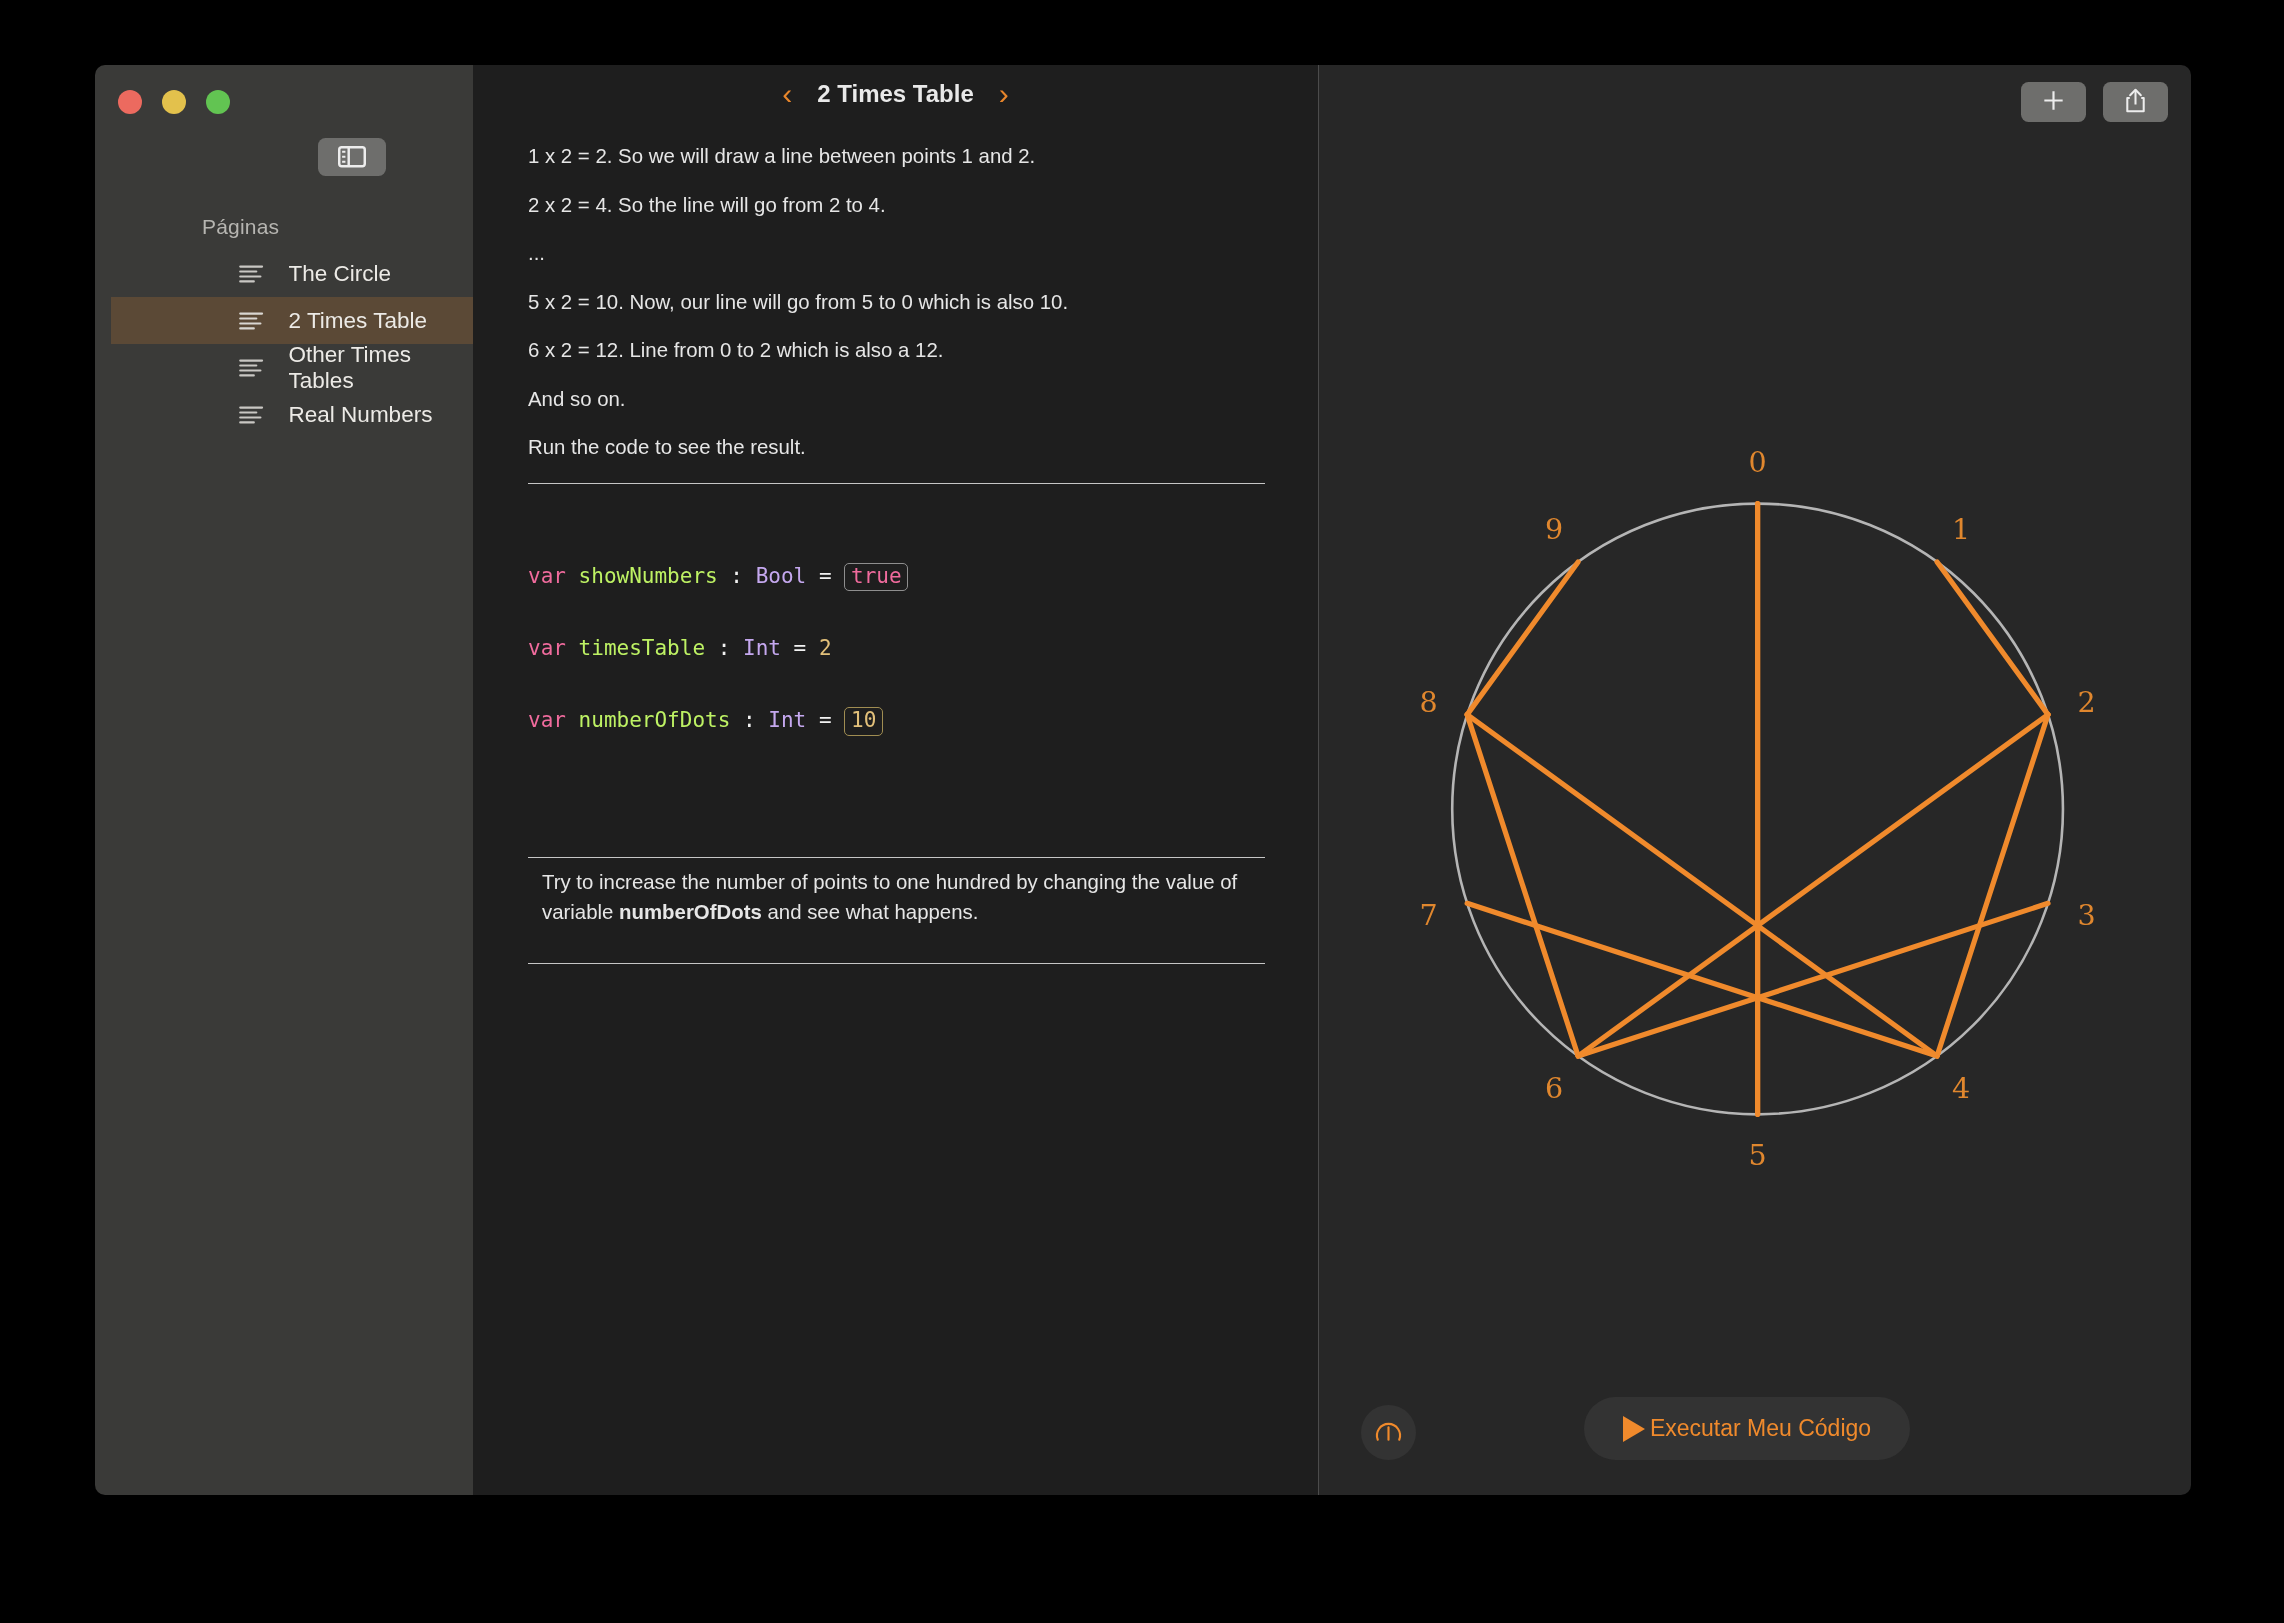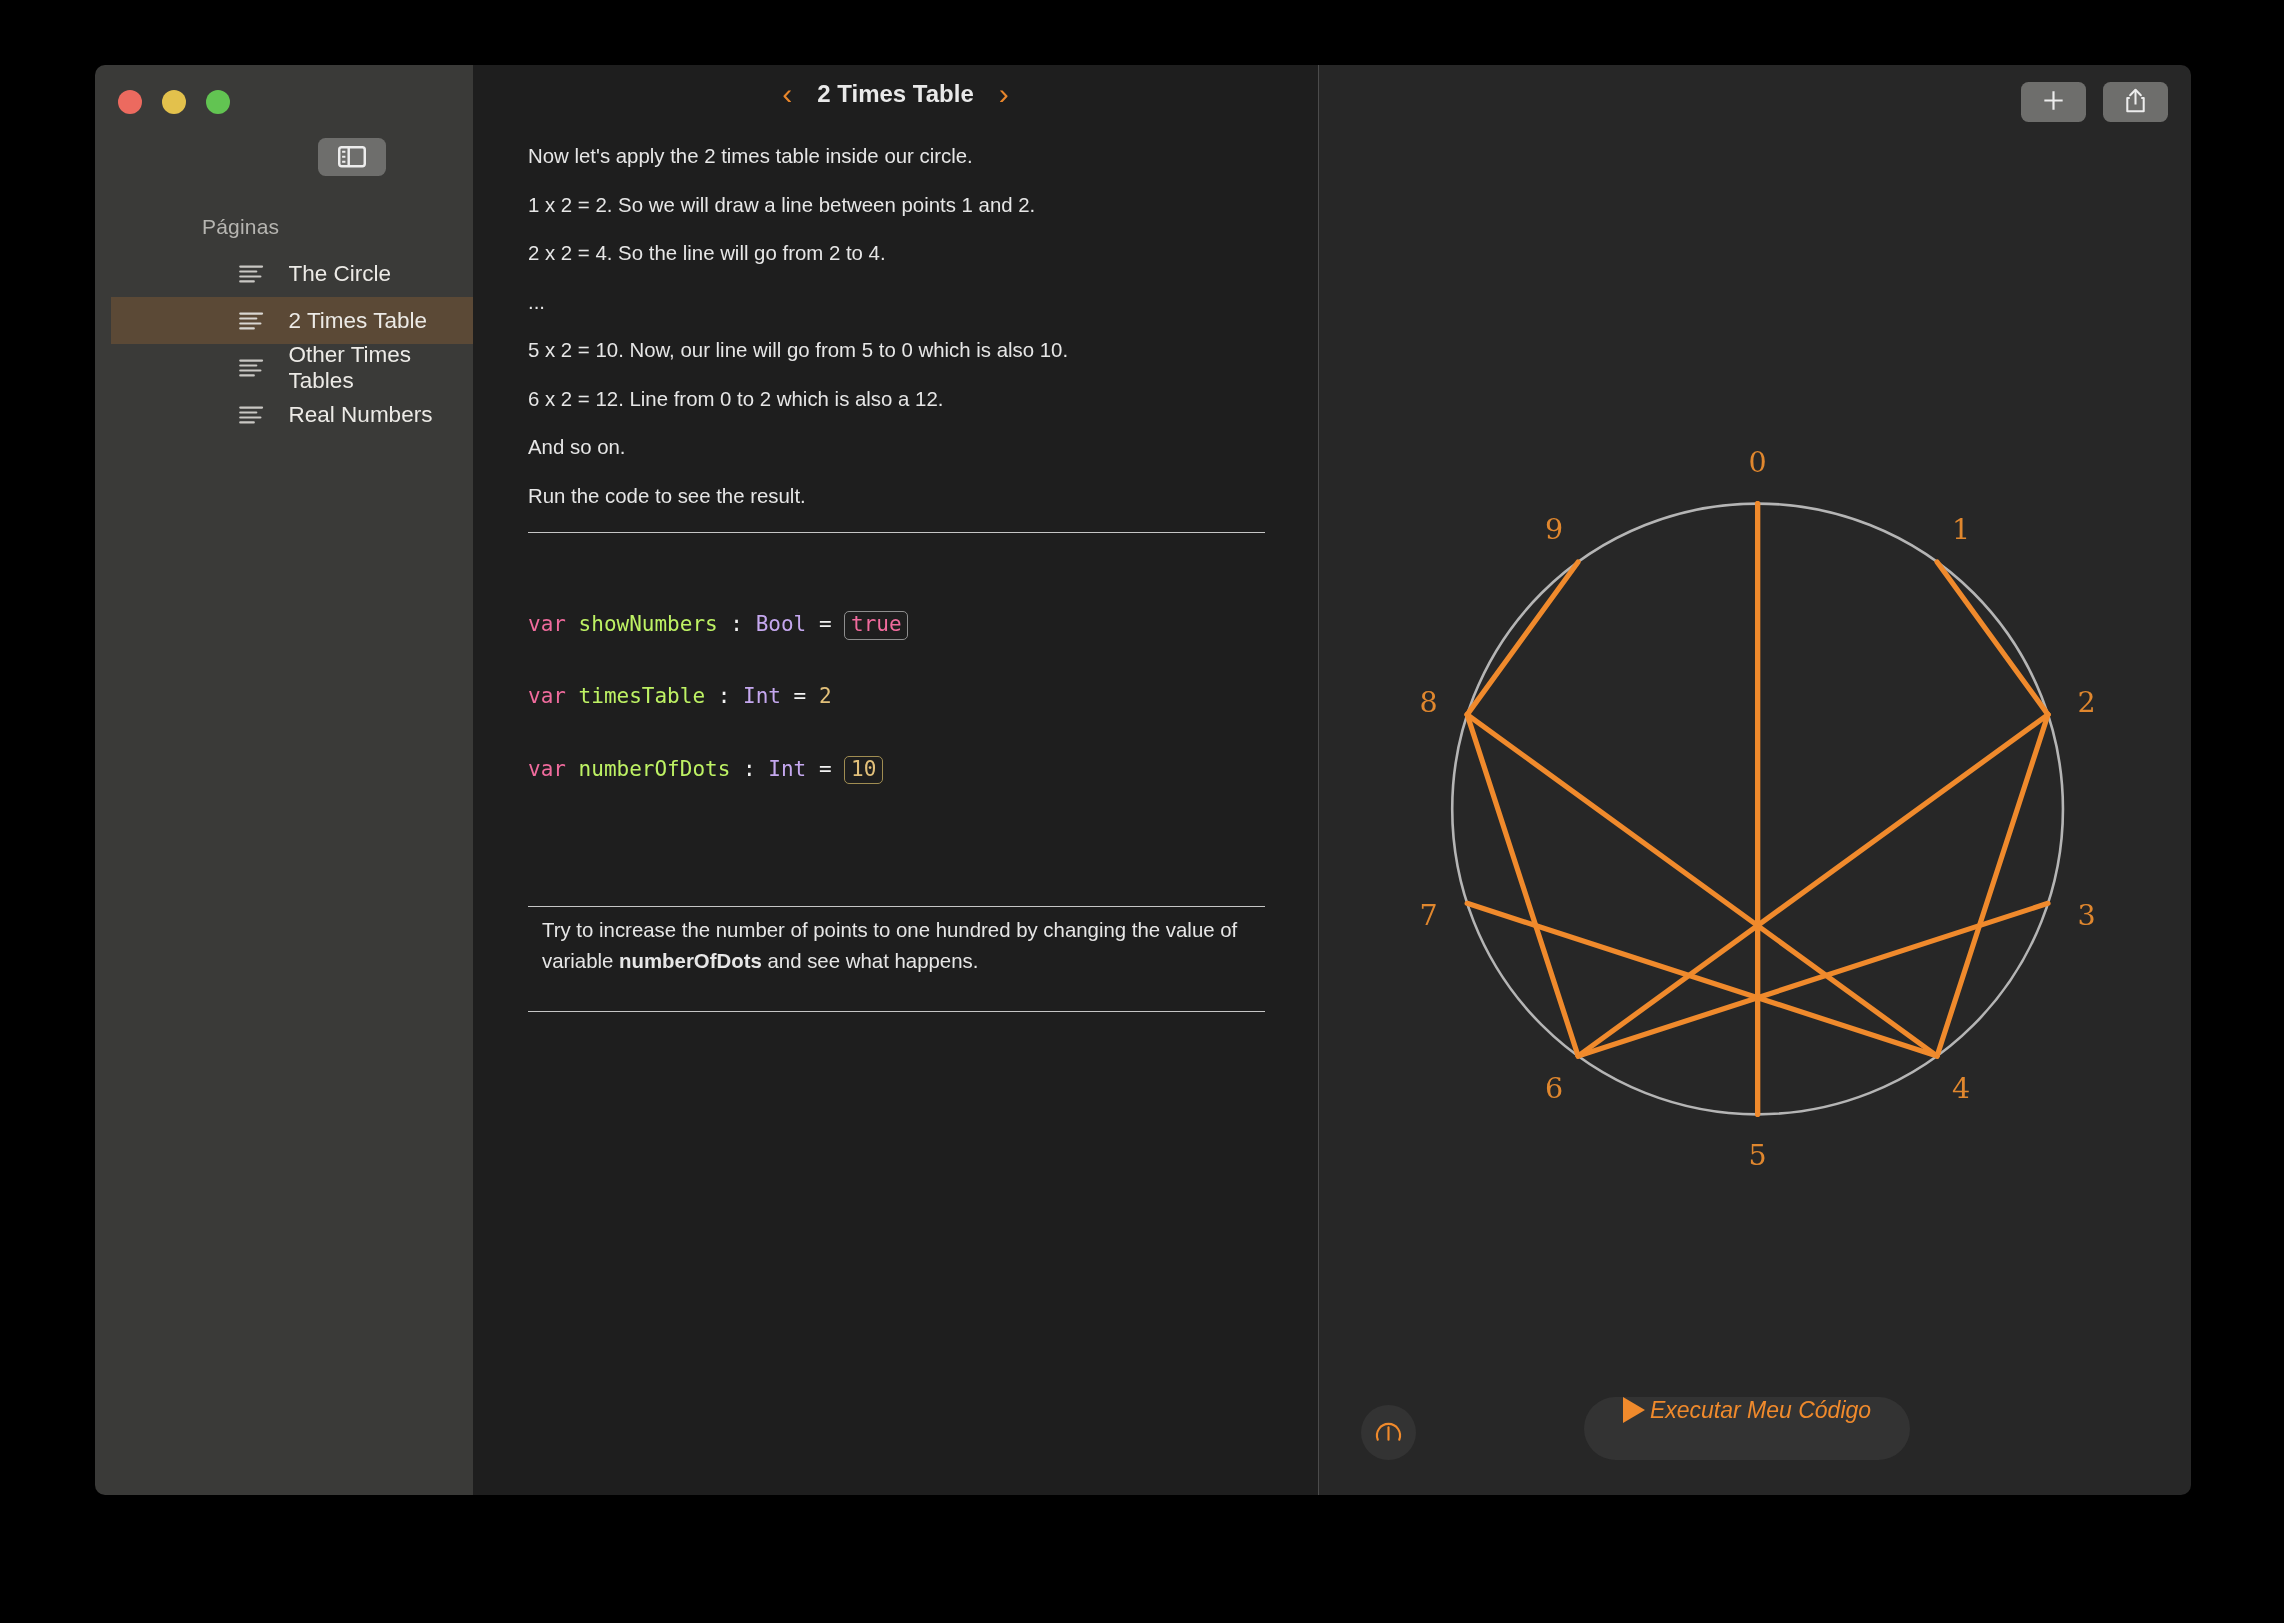--- a/index.html
+++ b/index.html
@@ -186,23 +186,22 @@
     border-radius: 50%;
     background: #333333;
     display: flex; align-items: center; justify-content: center;
   }
   #run-btn {
     position: absolute;
     left: 265px; top: 27px;
     width: 326px; height: 63px;
     border-radius: 32px;
     background: #333333;
-    display: flex; align-items: flex-start; justify-content: center;
+    display: flex; align-items: center; justify-content: center;
     gap: 5px;
-    font-style: italic;
   }
   #run-label {
     color: #f08a2c;
     font-size: 23px;
   }
   .play-tri {
     width: 0; height: 0;
     border-left: 22.5px solid #f08a2c;
     border-top: 13.3px solid transparent;
     border-bottom: 13.3px solid transparent;
@@ -299,21 +298,20 @@
   <div id="content">
 
     <div id="content-header">
       <span class="chev">‹</span>
       <span id="page-title">2 Times Table</span>
       <span class="chev">›</span>
     </div>
 
     <div id="content-body">
 
-      <p class="para">Now let's apply the 2 times table inside our circle.</p>
       <p class="para">1 x 2 = 2. So we will draw a line between points 1 and 2.</p>
       <p class="para">2 x 2 = 4. So the line will go from 2 to 4.</p>
       <p class="para">...</p>
       <p class="para">5 x 2 = 10. Now, our line will go from 5 to 0 which is also 10.</p>
       <p class="para">6 x 2 = 12. Line from 0 to 2 which is also a 12.</p>
       <p class="para">And so on.</p>
       <p class="para">Run the code to see the result.</p>
 
       <hr class="rule">
 

